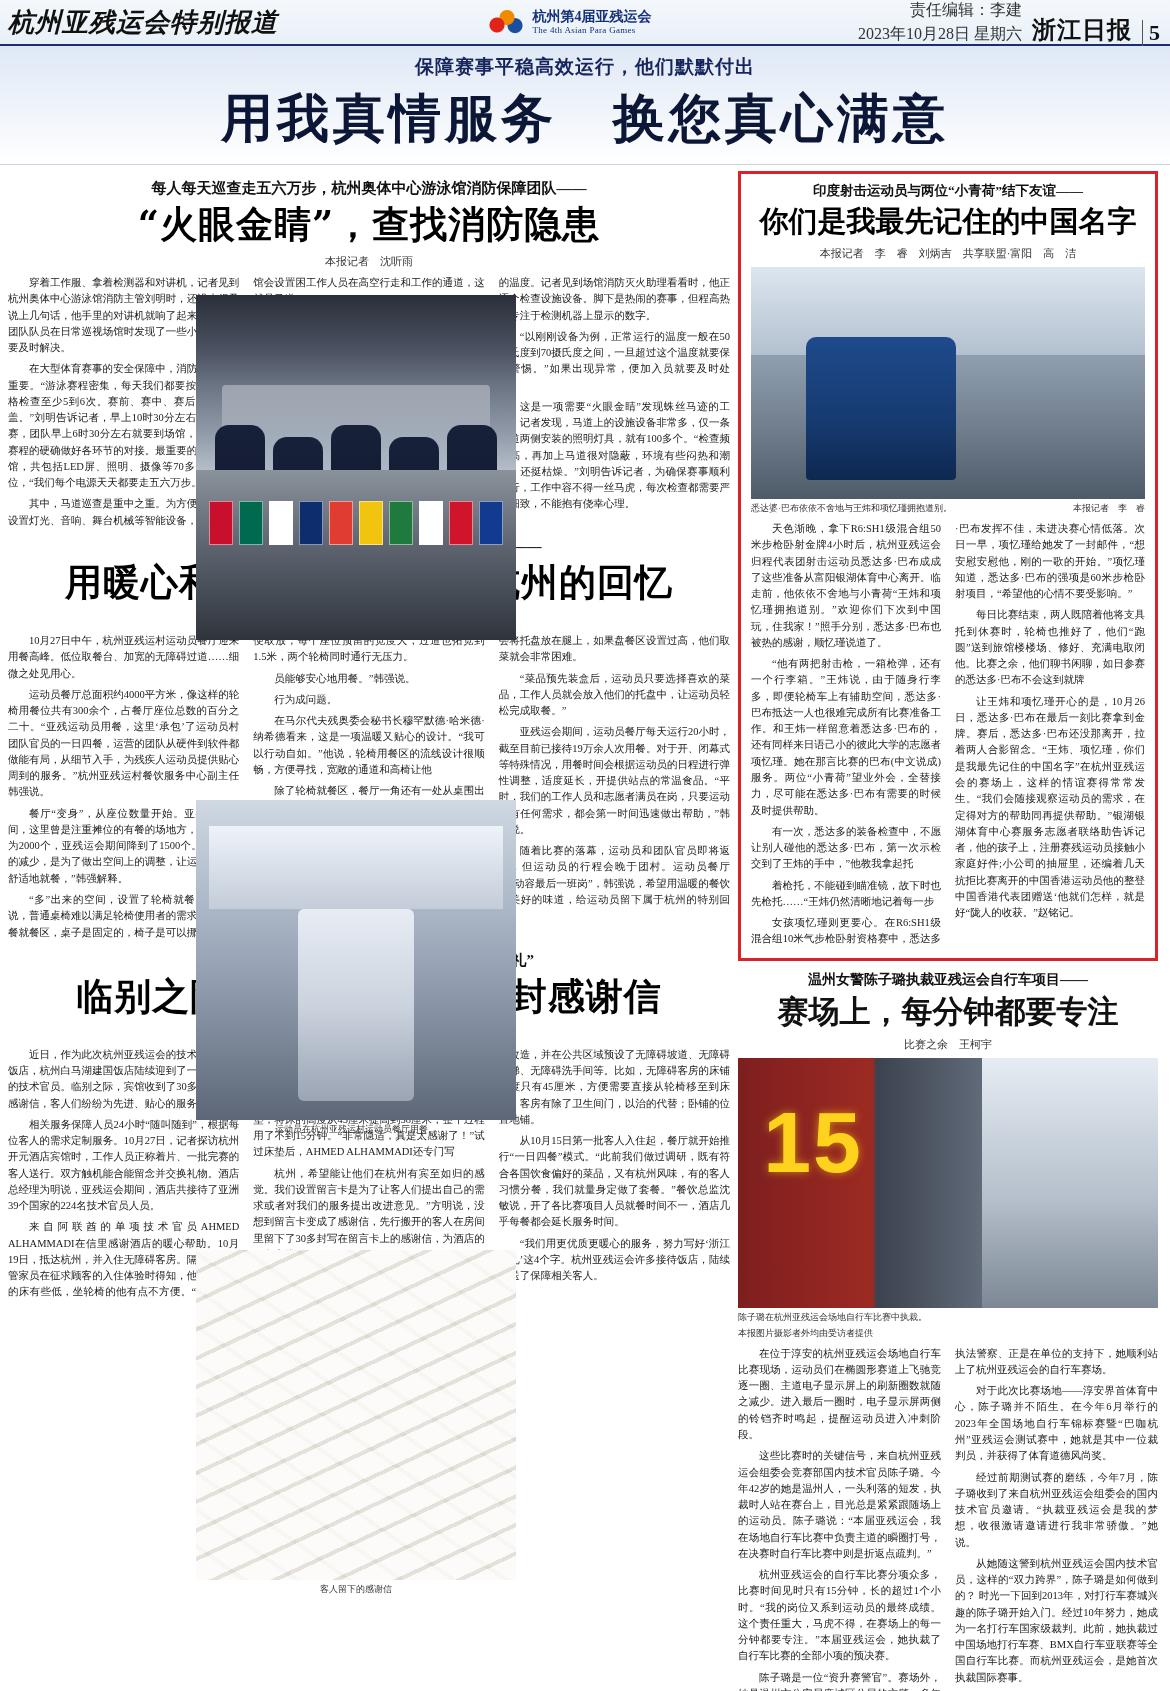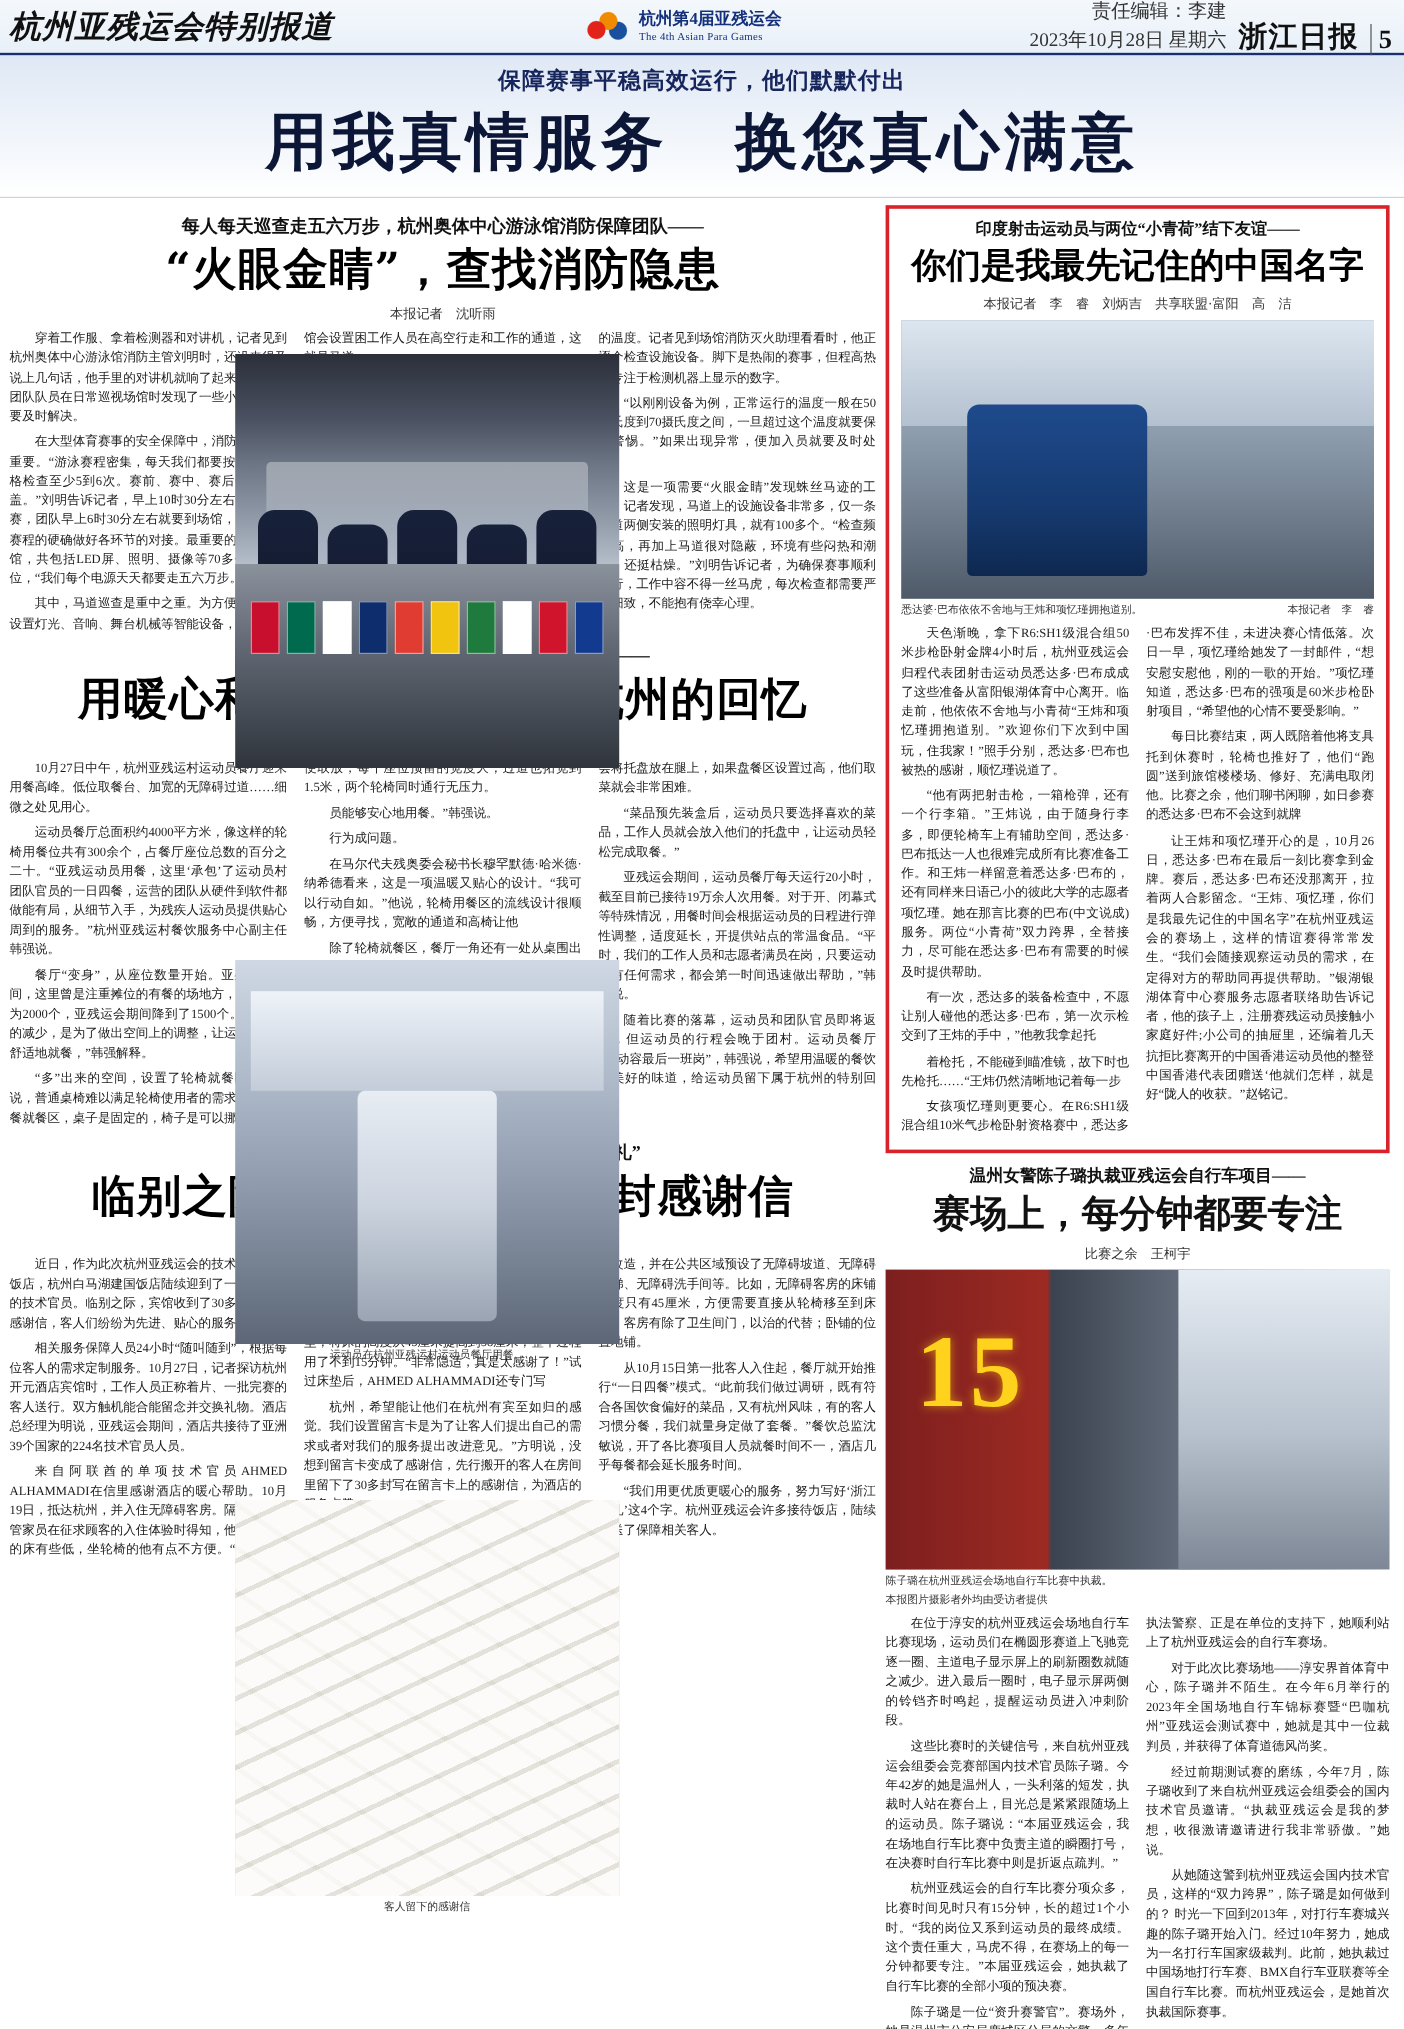--- a/index.html
+++ b/index.html
@@ -157,21 +157,21 @@
     background:linear-gradient(180deg,#1e4a8c 0%, #163a70 60%, #0e2850 100%);
     border-radius:10px 10px 4px 4px;
   }
   .ph-cycle{
     height:250px;
     background:linear-gradient(90deg,#7d1f1f 0%, #9c2a22 32%, #3b4250 33%, #6d7785 66%, #cfd6de 100%);
     position:relative;
   }
   .ph-cycle .num{
     position:absolute; left:6%; top:14%; font-size:86px; font-weight:bold;
-    color:#ffd21e; font-family:Liberation Serif, serif; letter-spacing:2px;
+    color:#ffd21e; font-family:Liberation Sans, sans-serif; letter-spacing:2px;
     text-shadow:0 0 8px rgba(255,200,0,.6);
   }
   .ph-cycle:after{
     content:""; position:absolute; right:0; top:0; width:42%; height:100%;
     background:linear-gradient(180deg,#e6ecf3 0%, #b6c1cd 55%, #7d8795 100%);
   }
 
   
   .boxed {
     border:3px solid #d8232a; padding:8px 10px 10px; margin-bottom:10px;
@@ -321,21 +321,21 @@
         <figure>
           <div class="ph ph-india"></div>
           <div class="cap-row">
             <span>悉达婆·巴布依依不舍地与王炜和项忆瑾拥抱道别。</span>
             <span>本报记者　李　睿</span>
           </div>
         </figure>
 
         <div class="cols2" style="margin-top:6px;">
           <p class="body">天色渐晚，拿下R6:SH1级混合组50米步枪卧射金牌4小时后，杭州亚残运会归程代表团射击运动员悉达多·巴布成成了这些准备从富阳银湖体育中心离开。临走前，他依依不舍地与小青荷“王炜和项忆瑾拥抱道别。”欢迎你们下次到中国玩，住我家！”照手分别，悉达多·巴布也被热的感谢，顺忆瑾说道了。</p>
-          <p class="body">“他有两把射击枪，一箱枪弹，还有一个行李箱。”王炜说，由于随身行李多，即便轮椅车上有辅助空间，悉达多·巴布抵达一人也很难完成所有比赛准备工作。和王炜一样留意着悉达多·巴布的，还有同样来日语己小的彼此大学的志愿者项忆瑾。她在那言比赛的巴布(中文说成)服务。两位“小青荷”双力跨界，全替接力，尽可能在悉达多·巴布有需要的时候及时提供帮助。</p>
+          <p class="body">“他有两把射击枪，一箱枪弹，还有一个行李箱。”王炜说，由于随身行李多，即便轮椅车上有辅助空间，悉达多·巴布抵达一人也很难完成所有比赛准备工作。和王炜一样留意着悉达多·巴布的，还有同样来日语己小的彼此大学的志愿者项忆瑾。她在那言比赛的巴布(中文说成)服务。两位“小青荷”望业外会，全替接力，尽可能在悉达多·巴布有需要的时候及时提供帮助。</p>
           <p class="body">有一次，悉达多的装备检查中，不愿让别人碰他的悉达多·巴布，第一次示检交到了王炜的手中，”他教我拿起托</p>
           <p class="body">着枪托，不能碰到瞄准镜，故下时也先枪托……“王炜仍然清晰地记着每一步</p>
           <p class="body">女孩项忆瑾则更要心。在R6:SH1级混合组10米气步枪卧射资格赛中，悉达多·巴布发挥不佳，未进决赛心情低落。次日一早，项忆瑾给她发了一封邮件，“想安慰安慰他，刚的一歌的开始。”项忆瑾知道，悉达多·巴布的强项是60米步枪卧射项目，“希望他的心情不要受影响。”</p>
           <p class="body">每日比赛结束，两人既陪着他将支具托到休赛时，轮椅也推好了，他们“跑圆”送到旅馆楼楼场、修好、充满电取闭他。比赛之余，他们聊书闲聊，如日参赛的悉达多·巴布不会这到就牌</p>
           <p class="body">让王炜和项忆瑾开心的是，10月26日，悉达多·巴布在最后一刻比赛拿到金牌。赛后，悉达多·巴布还没那离开，拉着两人合影留念。“王炜、项忆瑾，你们是我最先记住的中国名字”在杭州亚残运会的赛场上，这样的情谊赛得常常发生。“我们会随接观察运动员的需求，在定得对方的帮助同再提供帮助。”银湖银湖体育中心赛服务志愿者联络助告诉记者，他的孩子上，注册赛残运动员接触小家庭好件;小公司的抽屉里，还编着几天抗拒比赛离开的中国香港运动员他的整登中国香港代表团赠送‘他就们怎样，就是好“陇人的收获。”赵铭记。</p>
         </div>
       </div>
 
       <div>
         <div class="rk">温州女警陈子璐执裁亚残运会自行车项目——</div>

